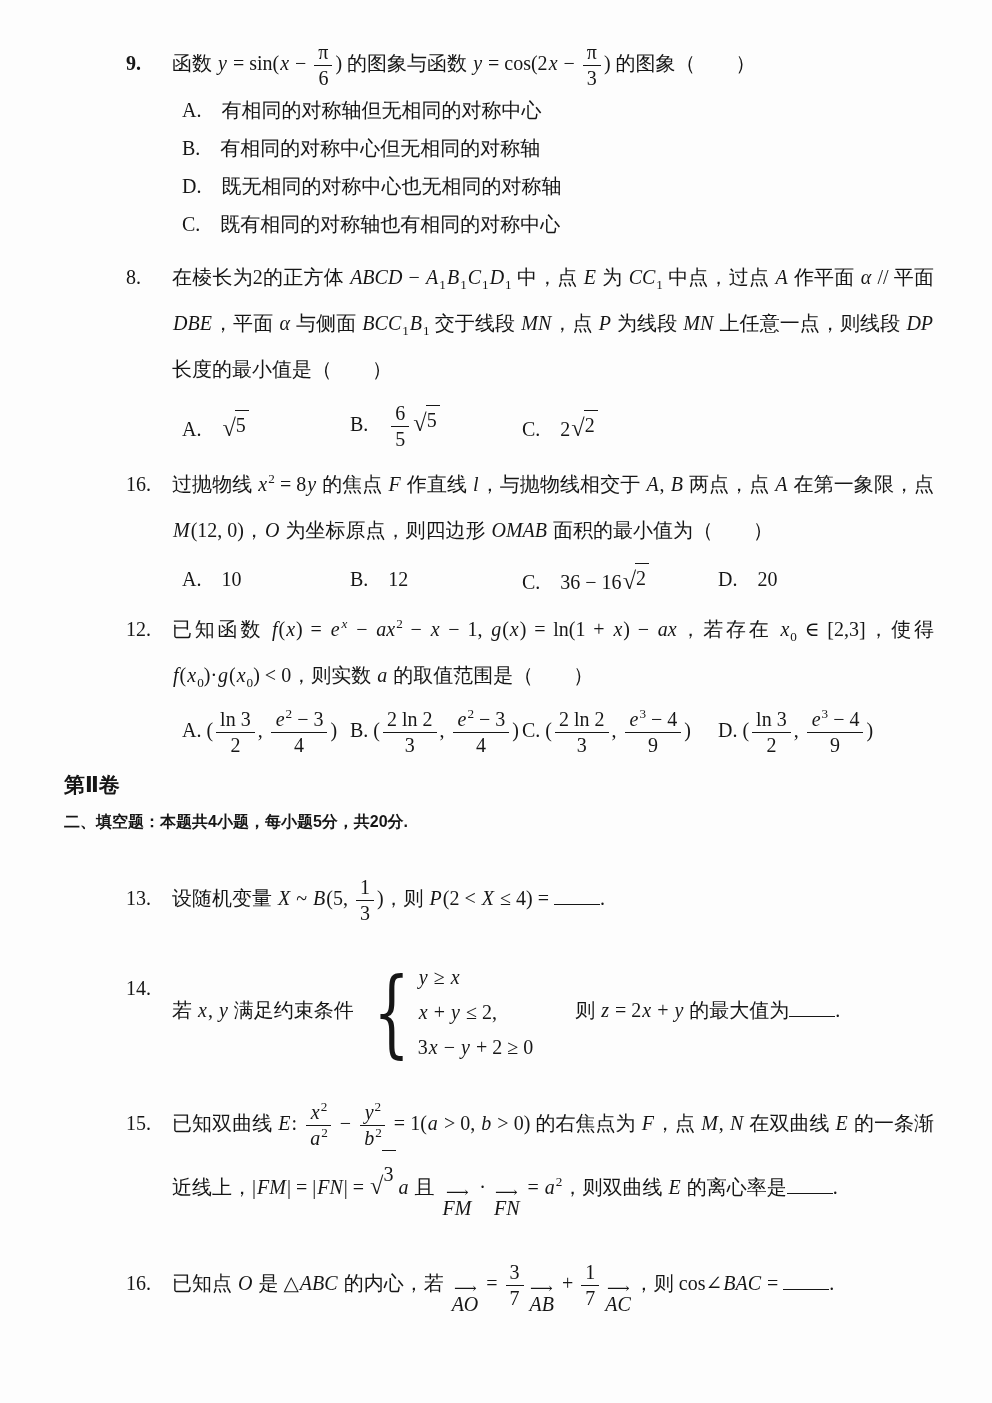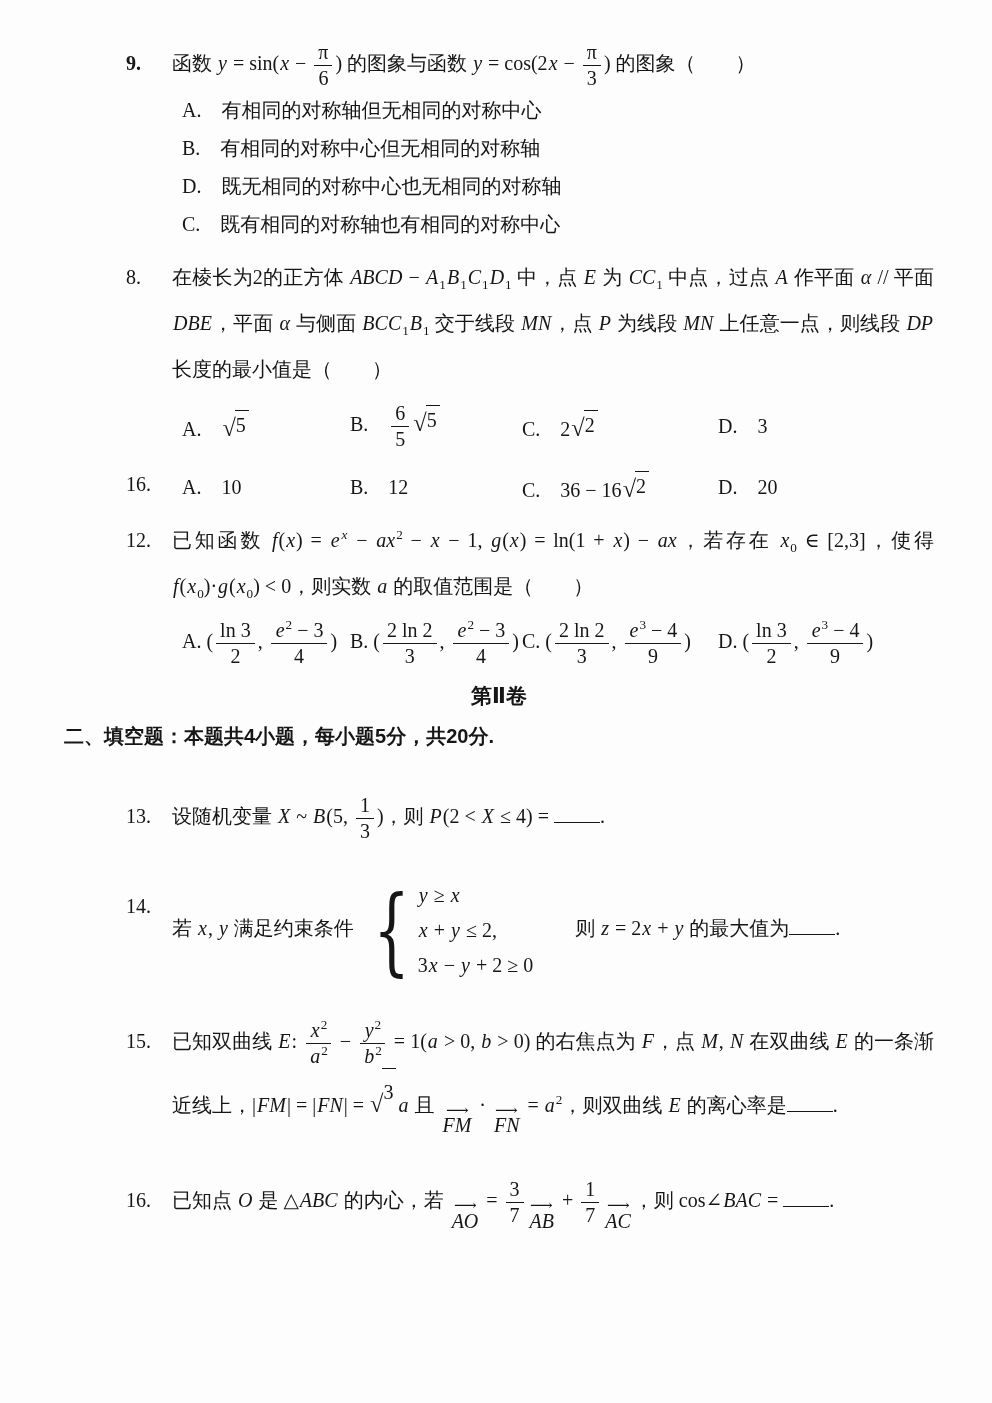--- a/index.html
+++ b/index.html
@@ -52,26 +52,26 @@
   .cases .brace {
     font-size: 4.8em; font-weight: 400; line-height: 0.85;
     transform: scaleX(0.6); font-family: "DejaVu Serif", serif;
   }
   .cases .crows { display: inline-flex; flex-direction: column; gap: 10px; margin-left: -4px; font-family: Liberation Serif, serif; }
   .cases .crow { line-height: 1.25; white-space: nowrap; }
 
   .blank { display: inline-block; width: 46px; height: 0.95em; border-bottom: 1.7px solid #161616; }
 
   .center-title {
-    text-align: center; font-family: "Liberation Sans", "DejaVu Sans", sans-serif;
+    text-align: left; font-family: "Liberation Sans", "DejaVu Sans", sans-serif;
     font-size: 21px; font-weight: bold; margin: 14px 0 10px;
   }
   .bold-header {
     font-family: "Liberation Sans", "DejaVu Sans", sans-serif;
-    font-weight: bold; font-size: 20px; line-height: 1.65; margin: 0 0 6px;
+    font-weight: bold; font-size: 16px; line-height: 1.65; margin: 0 0 6px;
   }
   .answer-header { margin-top: 18px; text-align: justify; }
   .indent1 { padding-left: 8px; }
 </style>
 </head>
 <body>
 
 <div class="page">
 
   <section class="question q-choice">
@@ -106,28 +106,28 @@
               <span class="num">6</span>
               <span class="den">5</span>
             </span><span class="sqrt">
               <span class="rad">√</span>
               <span class="radbody">5</span>
             </span></div>
         <div class="opt">C.　2<span class="sqrt">
               <span class="rad">√</span>
               <span class="radbody">2</span>
             </span></div>
-        <div class="opt">D.　3</div>
       </div>
     </div>
   </section>
 
   <section class="question q-choice">
     <span class="qnum">16.</span>
     <div class="qbody">
+      <div class="stem">过抛物线 <span class="mi">x</span><sup>2</sup> = 8<span class="mi">y</span> 的焦点 <span class="mi">F</span> 作直线 <span class="mi">l</span>，与抛物线相交于 <span class="mi">A</span>, <span class="mi">B</span> 两点，点 <span class="mi">A</span> 在第一象限，点 <span class="mi">M</span>(12, 0)，<span class="mi">O</span> 为坐标原点，则四边形 <span class="mi">OMAB</span> 面积的最小值为（　　）</div>
       <div class="opts-row">
         <div class="opt">A.　10</div>
         <div class="opt">B.　12</div>
         <div class="opt">C.　36 − 16<span class="sqrt">
               <span class="rad">√</span>
               <span class="radbody">2</span>
             </span></div>
         <div class="opt">D.　20</div>
       </div>
     </div>

